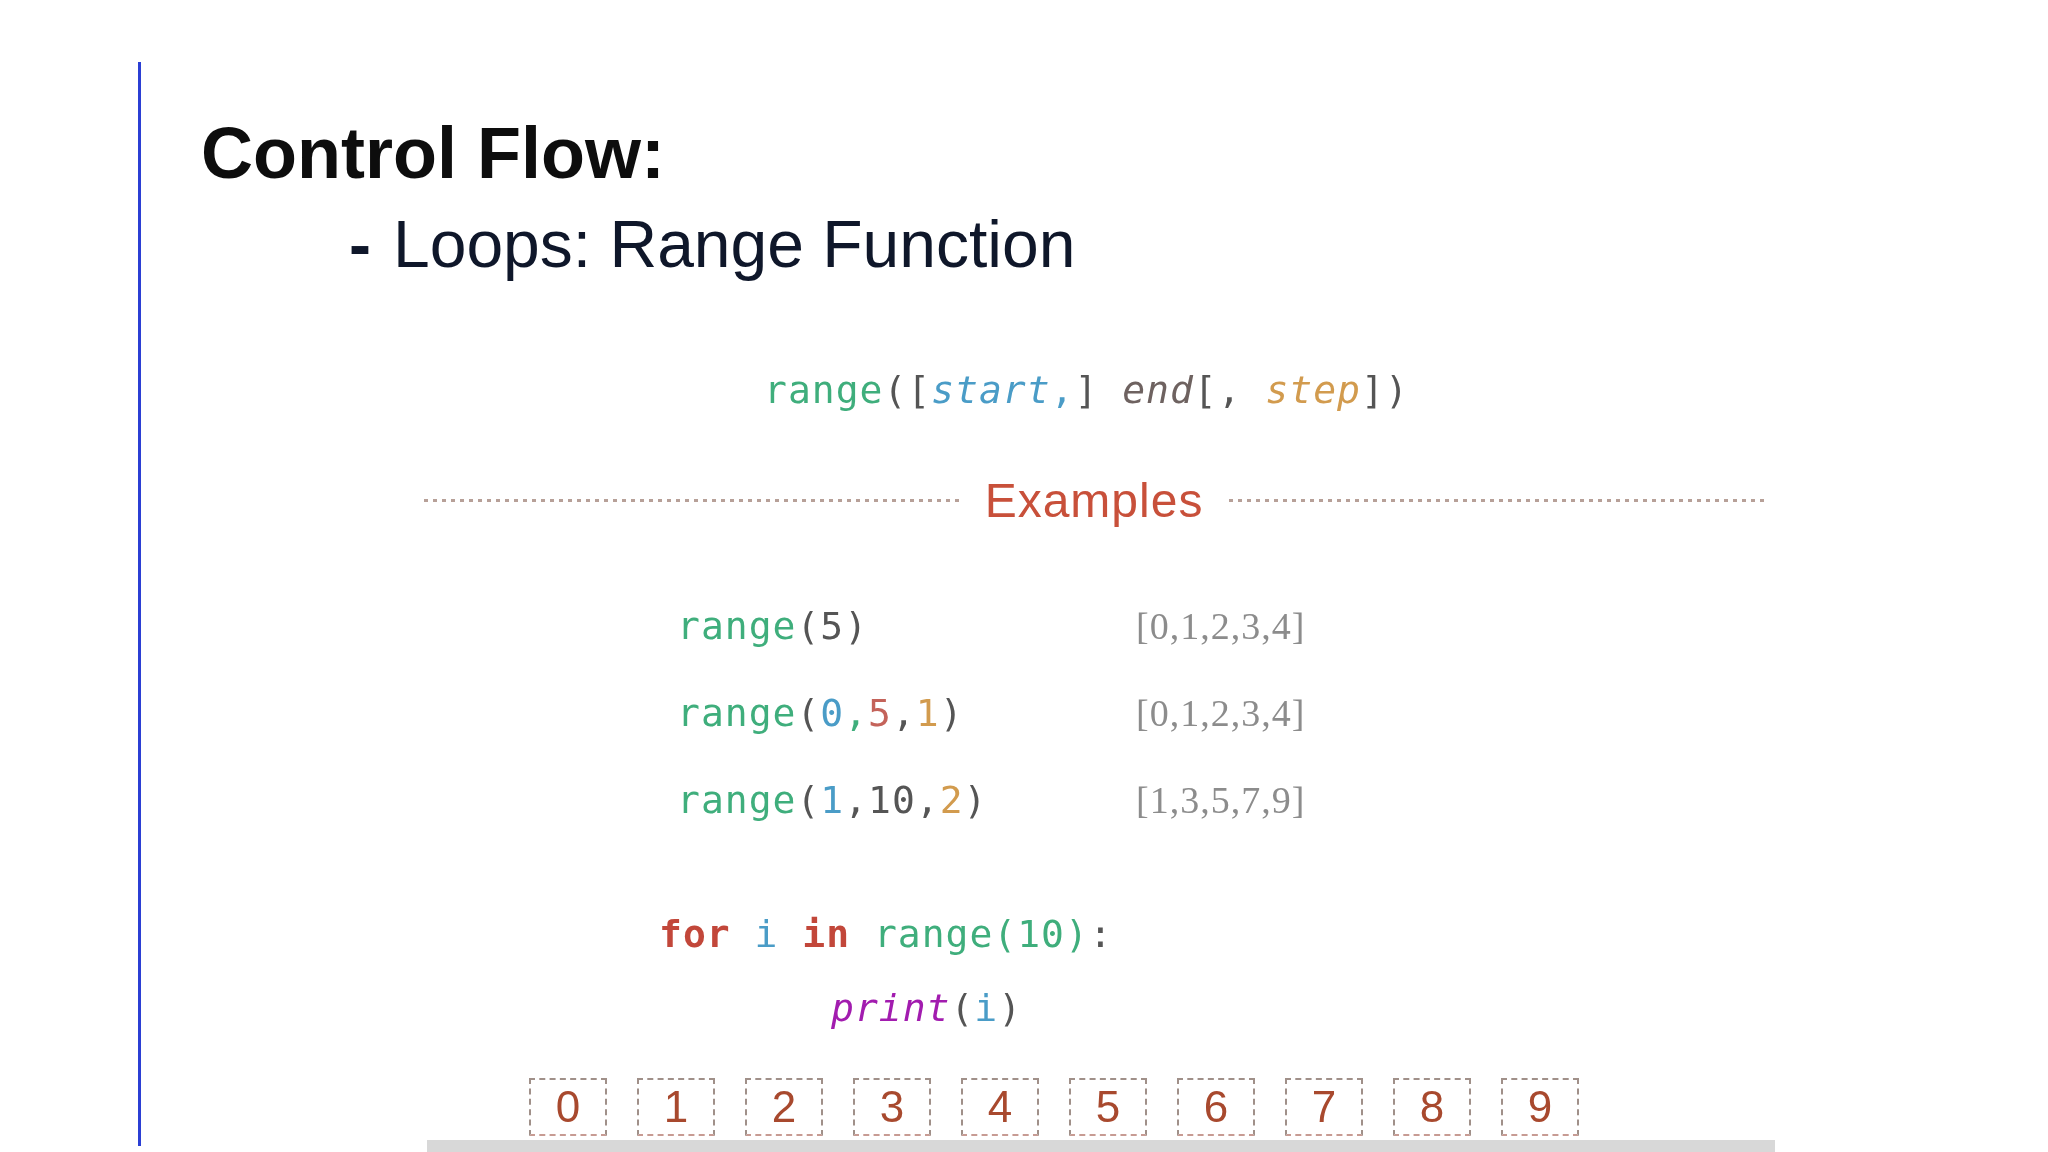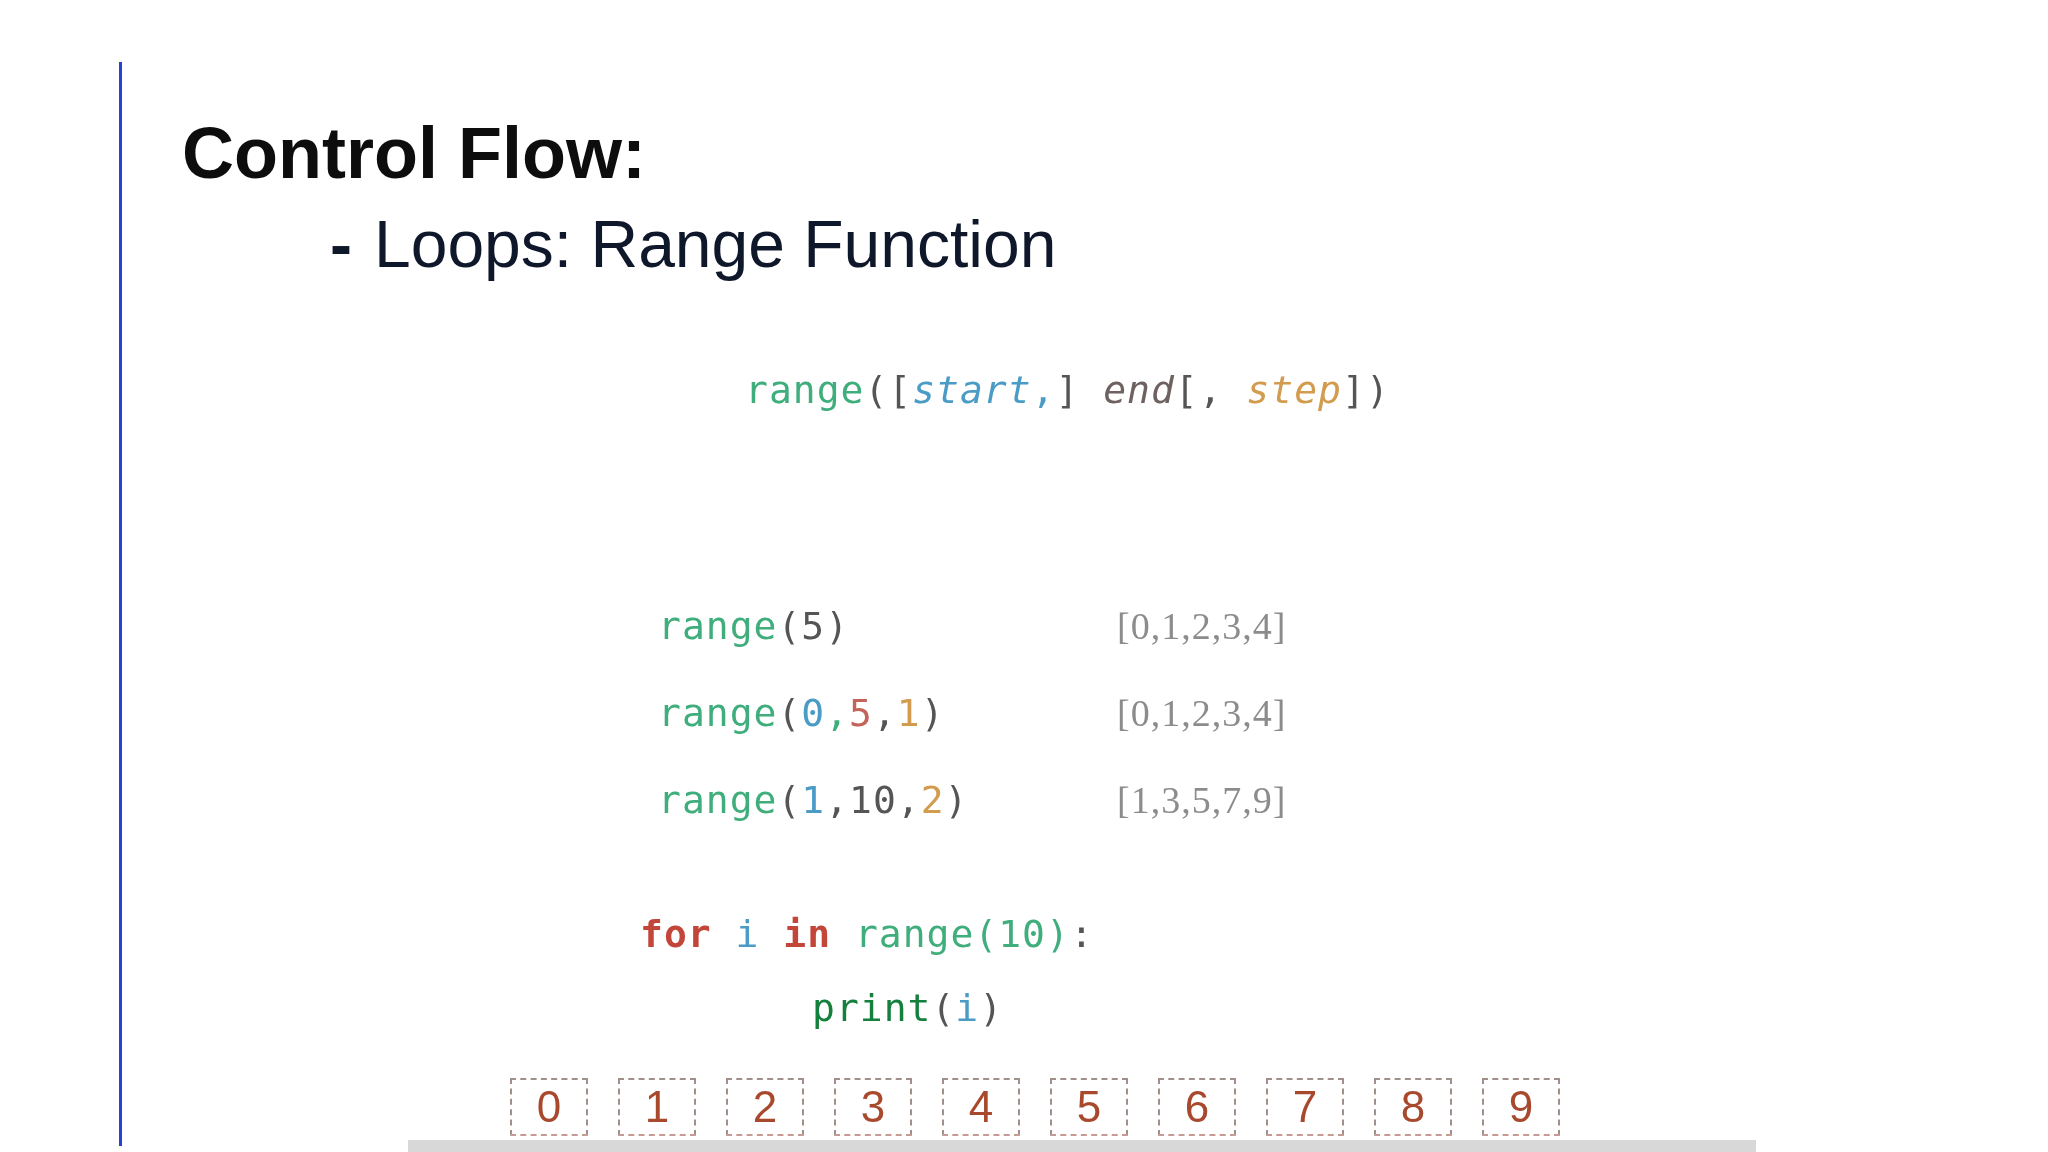--- a/index.html
+++ b/index.html
@@ -2,20 +2,21 @@
 <html><head>
 <meta charset="utf-8">
 <style>
   html,body{margin:0;padding:0;background:#ffffff;}
   .slide{
     position:relative;
     width:1932px;height:1152px;
     background:#ffffff;
     overflow:hidden;
     font-family:"Liberation Sans",sans-serif;
+    margin-left:19px;
   }
   .accent-line{
     position:absolute;left:119px;top:62px;width:3px;height:1084px;
     background:#2b3fd4;
   }
   .title{
     position:absolute;left:182px;top:112px;
     font-size:72px;font-weight:bold;color:#0d0d0d;
     letter-spacing:0px;white-space:nowrap;margin:0;
   }
@@ -78,38 +79,43 @@
   <div class="accent-line"></div>
 
   <h1 class="title">Control Flow:</h1>
 
   <div class="subtitle">
     <span class="dash">-</span><span>Loops: Range Function</span>
   </div>
 
   <div class="code syntax-line"><span style="color: rgb(63, 174, 124);">range</span><span style="color: rgb(85, 85, 85);">([</span><span style="color: rgb(74, 156, 199); font-style: italic;">start</span><span style="color: rgb(74, 156, 199);">,</span><span style="color: rgb(85, 85, 85);">] </span><span style="color: rgb(110, 98, 96); font-style: italic;">end</span><span style="color: rgb(85, 85, 85);">[, </span><span style="color: rgb(210, 155, 78); font-style: italic;">step</span><span style="color: rgb(85, 85, 85);">])</span></div>
 
+  <div class="divider">
+    <span class="dashline"></span>
+    <span class="divider-label">Examples</span>
+    <span class="dashline"></span>
+  </div>
 
   <div class="ex-row row1">
     <span class="code"><span style="color: rgb(63, 174, 124);">range</span><span style="color: rgb(85, 85, 85);">(5)</span></span>
     <span class="result" style="color:#8c8c8c;">[0,1,2,3,4]</span>
   </div>
 
   <div class="ex-row row2">
     <span class="code"><span style="color: rgb(63, 174, 124);">range</span><span style="color: rgb(85, 85, 85);">(</span><span style="color: rgb(74, 156, 199);">0</span><span style="color: rgb(63, 174, 124);">,</span><span style="color: rgb(196, 99, 90);">5</span><span style="color: rgb(85, 85, 85);">,</span><span style="color: rgb(210, 155, 78);">1</span><span style="color: rgb(85, 85, 85);">)</span></span>
     <span class="result" style="color:#8c8c8c;">[0,1,2,3,4]</span>
   </div>
 
   <div class="ex-row row3">
     <span class="code"><span style="color: rgb(63, 174, 124);">range</span><span style="color: rgb(85, 85, 85);">(</span><span style="color: rgb(74, 156, 199);">1</span><span style="color: rgb(85, 85, 85);">,</span><span style="color: rgb(85, 85, 85);">10</span><span style="color: rgb(85, 85, 85);">,</span><span style="color: rgb(210, 155, 78);">2</span><span style="color: rgb(85, 85, 85);">)</span></span>
     <span class="result" style="color:#8c8c8c;">[1,3,5,7,9]</span>
   </div>
 
   <div class="code for-line"><span style="color: rgb(194, 71, 58); font-weight: bold;">for</span><span style="color: rgb(85, 85, 85);"> </span><span style="color: rgb(74, 156, 199);">i</span><span style="color: rgb(85, 85, 85);"> </span><span style="color: rgb(194, 71, 58); font-weight: bold;">in</span><span style="color: rgb(85, 85, 85);"> </span><span style="color: rgb(63, 174, 124);">range(10)</span><span style="color: rgb(85, 85, 85);">:</span></div>
-  <div class="code print-line"><span style="color: #15803d;">print</span><span style="color: rgb(85, 85, 85);">(</span><span style="color: rgb(74, 156, 199);">i</span><span style="color: rgb(85, 85, 85);">)</span></div>
+  <div class="code print-line"><span style="color: #a21caf; font-style: italic;">print</span><span style="color: rgb(85, 85, 85);">(</span><span style="color: rgb(74, 156, 199);">i</span><span style="color: rgb(85, 85, 85);">)</span></div>
 
   <div class="boxes">
     <div class="numbox">
         <span>0</span>
       </div>
     <div class="numbox">
         <span>1</span>
       </div>
     <div class="numbox">
         <span>2</span>

